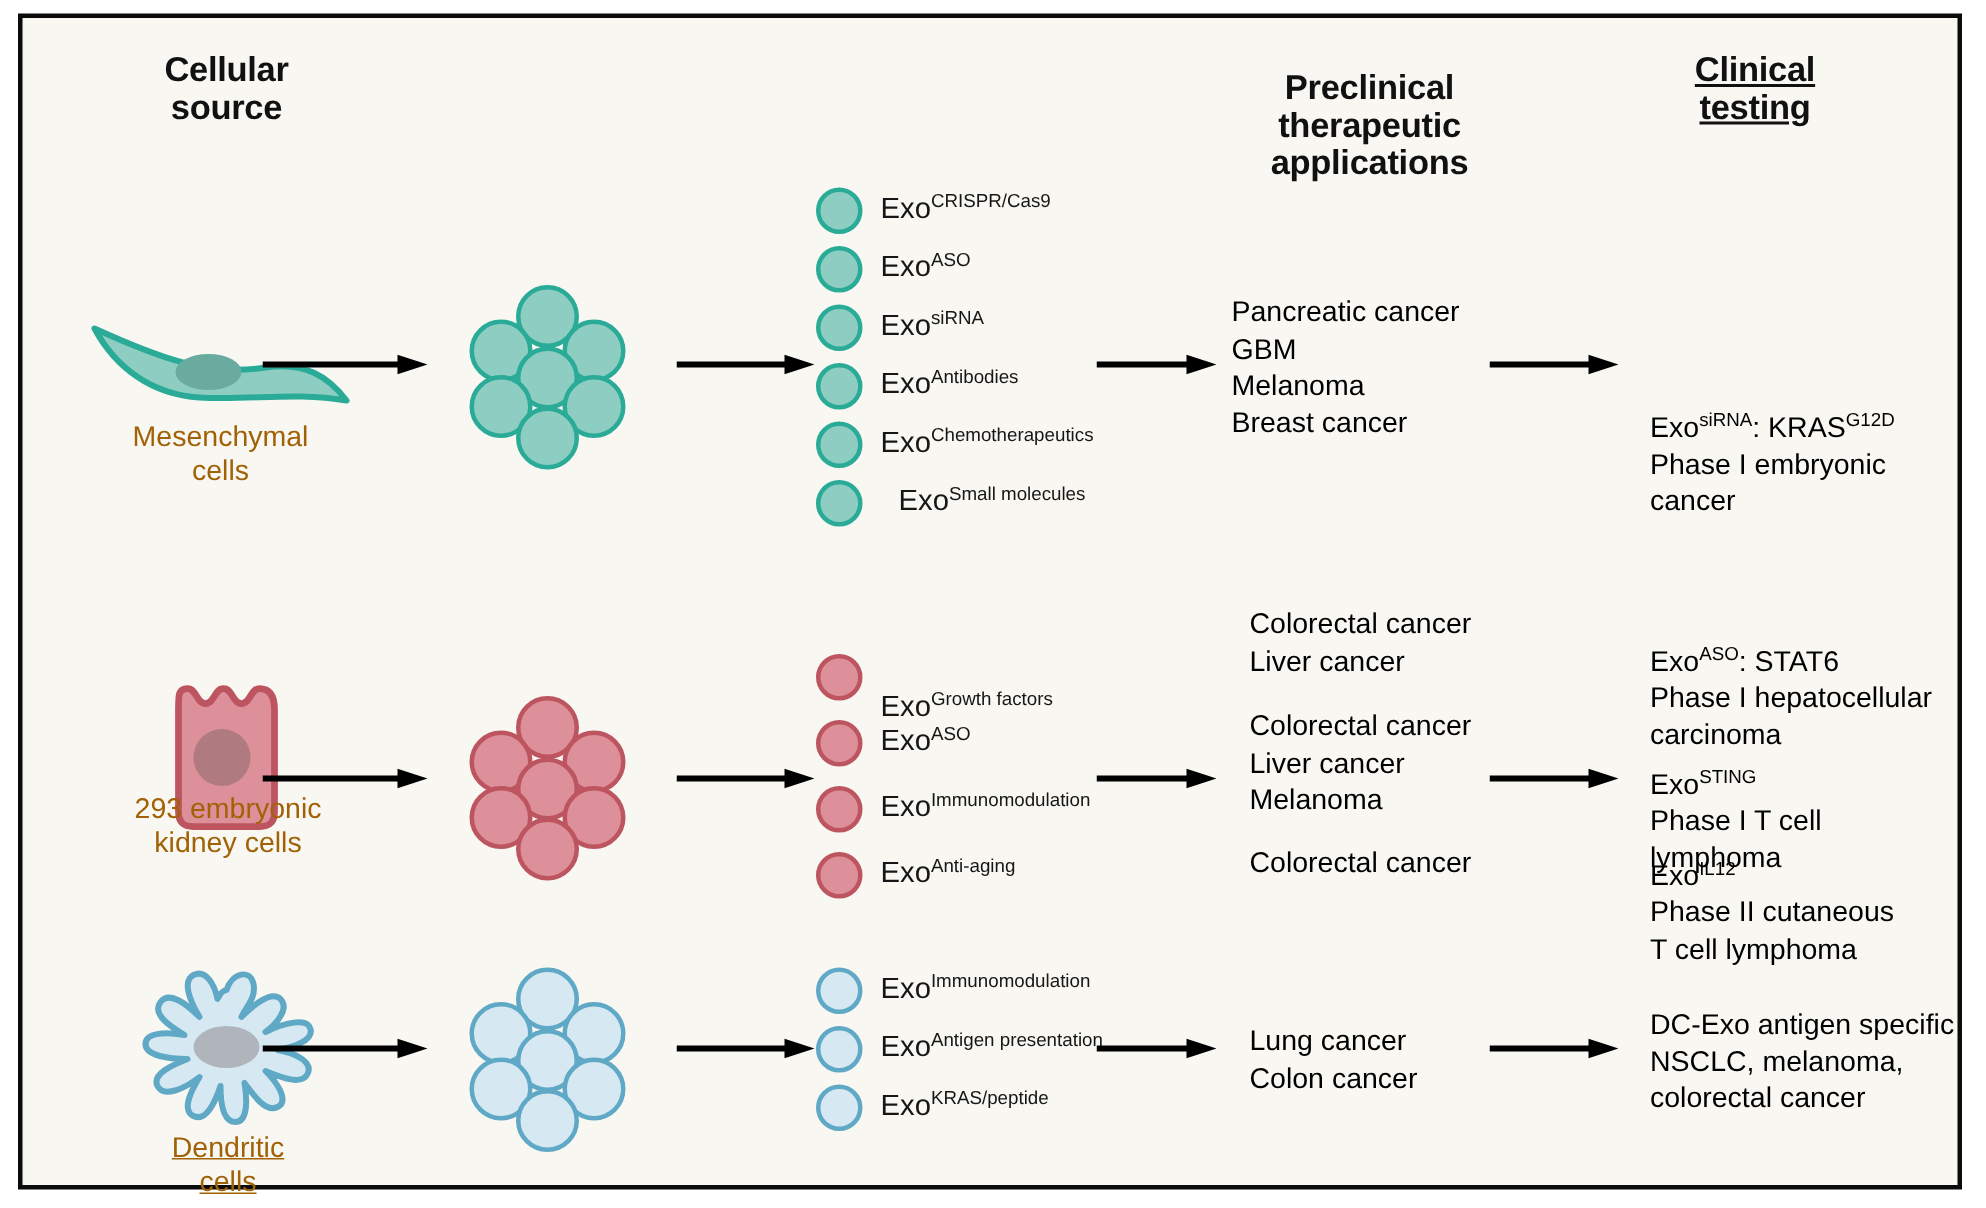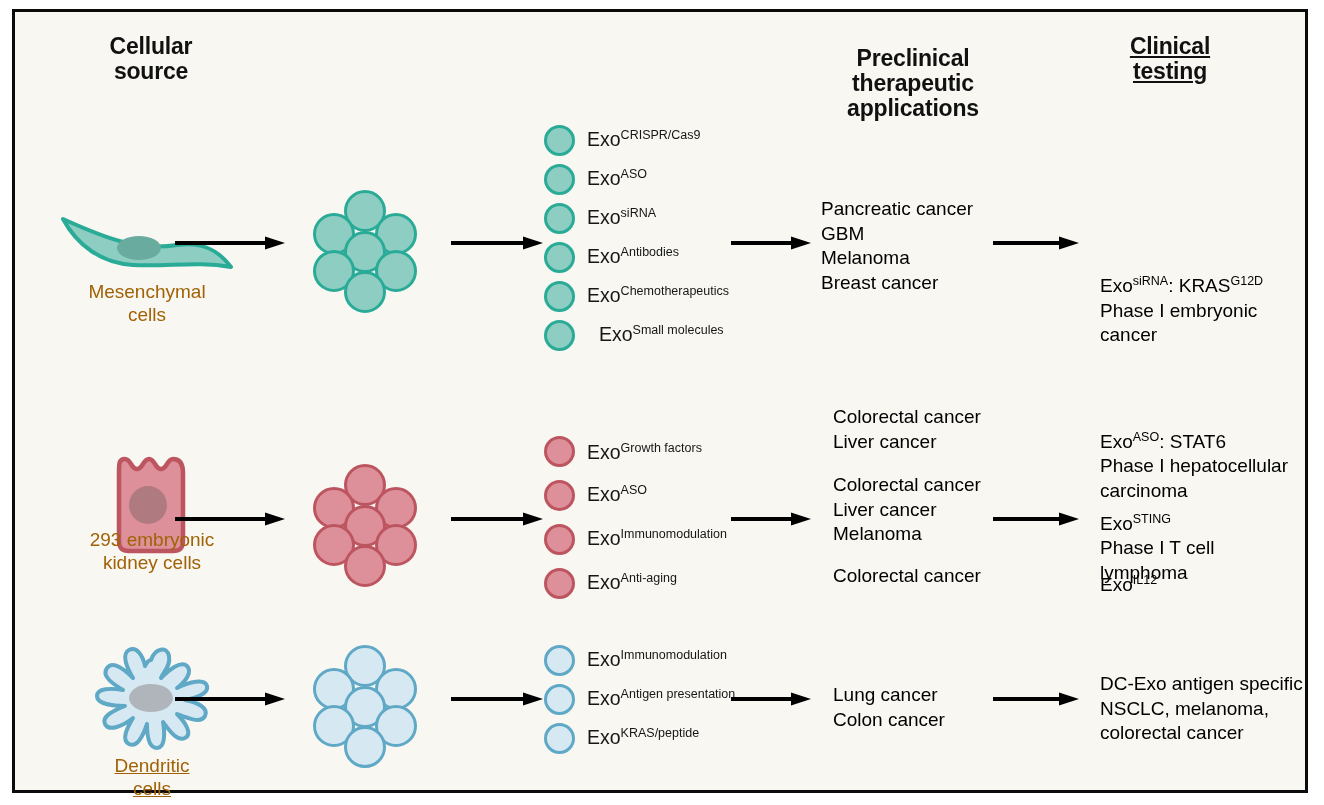--- a/index.html
+++ b/index.html
@@ -194,21 +194,21 @@
       <div class="vesicle" style="left:31px; top:81px; width:42px; height:42px; background:#dd9099; border:3.5px solid #bd5560;"></div>
     </div>
 
     <svg class="arrow" style="left:436px; top:500px;" width="92" height="14" viewBox="0 0 92 14">
       <line x1="0" y1="7" x2="74" y2="7" stroke="#000" stroke-width="4"></line>
       <polygon points="72,0.5 92,7 72,13.5" fill="#000"></polygon>
     </svg>
 
     <div>
       <div class="vesicle" style="left:529px; top:424px; width:31px; height:31px; background:#dd9099; border:3px solid #bd5560;"></div>
-      <div class="exo-label" style="left:572px; top:430px;">
+      <div class="exo-label" style="left:572px; top:449px;">
         <span>Exo</span><sup>Growth factors</sup>
       </div>
       <div class="vesicle" style="left:529px; top:468px; width:31px; height:31px; background:#dd9099; border:3px solid #bd5560;"></div>
       <div class="exo-label" style="left:572px; top:472px;">
         <span>Exo</span><sup>ASO</sup>
       </div>
       <div class="vesicle" style="left:529px; top:512px; width:31px; height:31px; background:#dd9099; border:3px solid #bd5560;"></div>
       <div class="exo-label" style="left:572px; top:516px;">
         <span>Exo</span><sup>Immunomodulation</sup>
       </div>
@@ -239,20 +239,22 @@
       <span>Exo</span><sup>ASO</sup><span>: STAT6</span>
       <div>Phase I hepatocellular
 carcinoma</div>
     </div>
     <div class="textblock" style="left:1085px; top:475px;">
       <span>Exo</span><sup>STING</sup>
       <div>Phase I T cell lymphoma</div>
     </div>
     <div class="textblock" style="left:1085px; top:536px;">
       <span>Exo</span><sup>IL12</sup>
+      <div>Phase II cutaneous
+T cell lymphoma</div>
     </div>
 
     <svg class="cellart" style="left:66px; top:632px;" width="140" height="118" viewBox="0 0 140 118">
       <path d="M70 16
                C74 4, 86 2, 88 12 C90 22, 82 28, 80 34
                C88 26, 100 16, 106 22 C112 28, 104 38, 96 44
                C108 38, 124 34, 126 42 C128 50, 114 54, 104 56
                C116 58, 128 64, 124 72 C120 80, 106 74, 96 70
                C104 78, 112 90, 104 94 C96 98, 88 86, 82 78
                C84 90, 84 104, 76 104 C68 104, 66 92, 66 80

